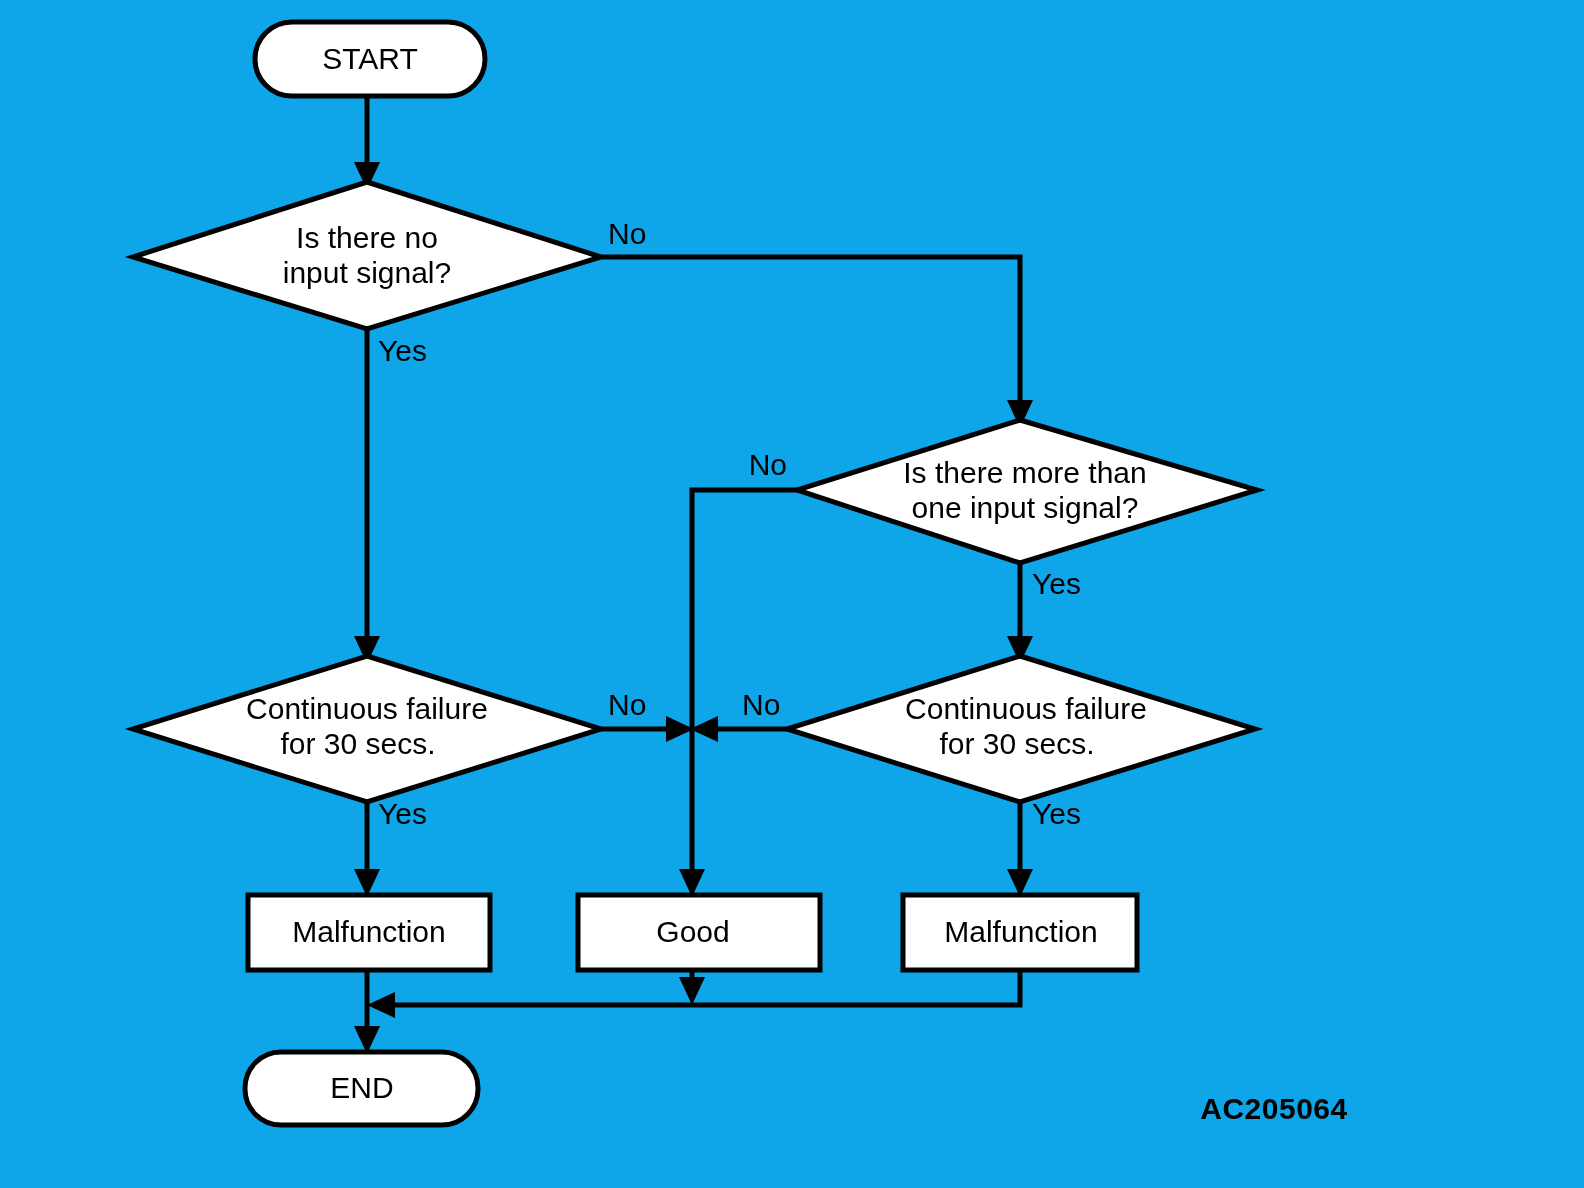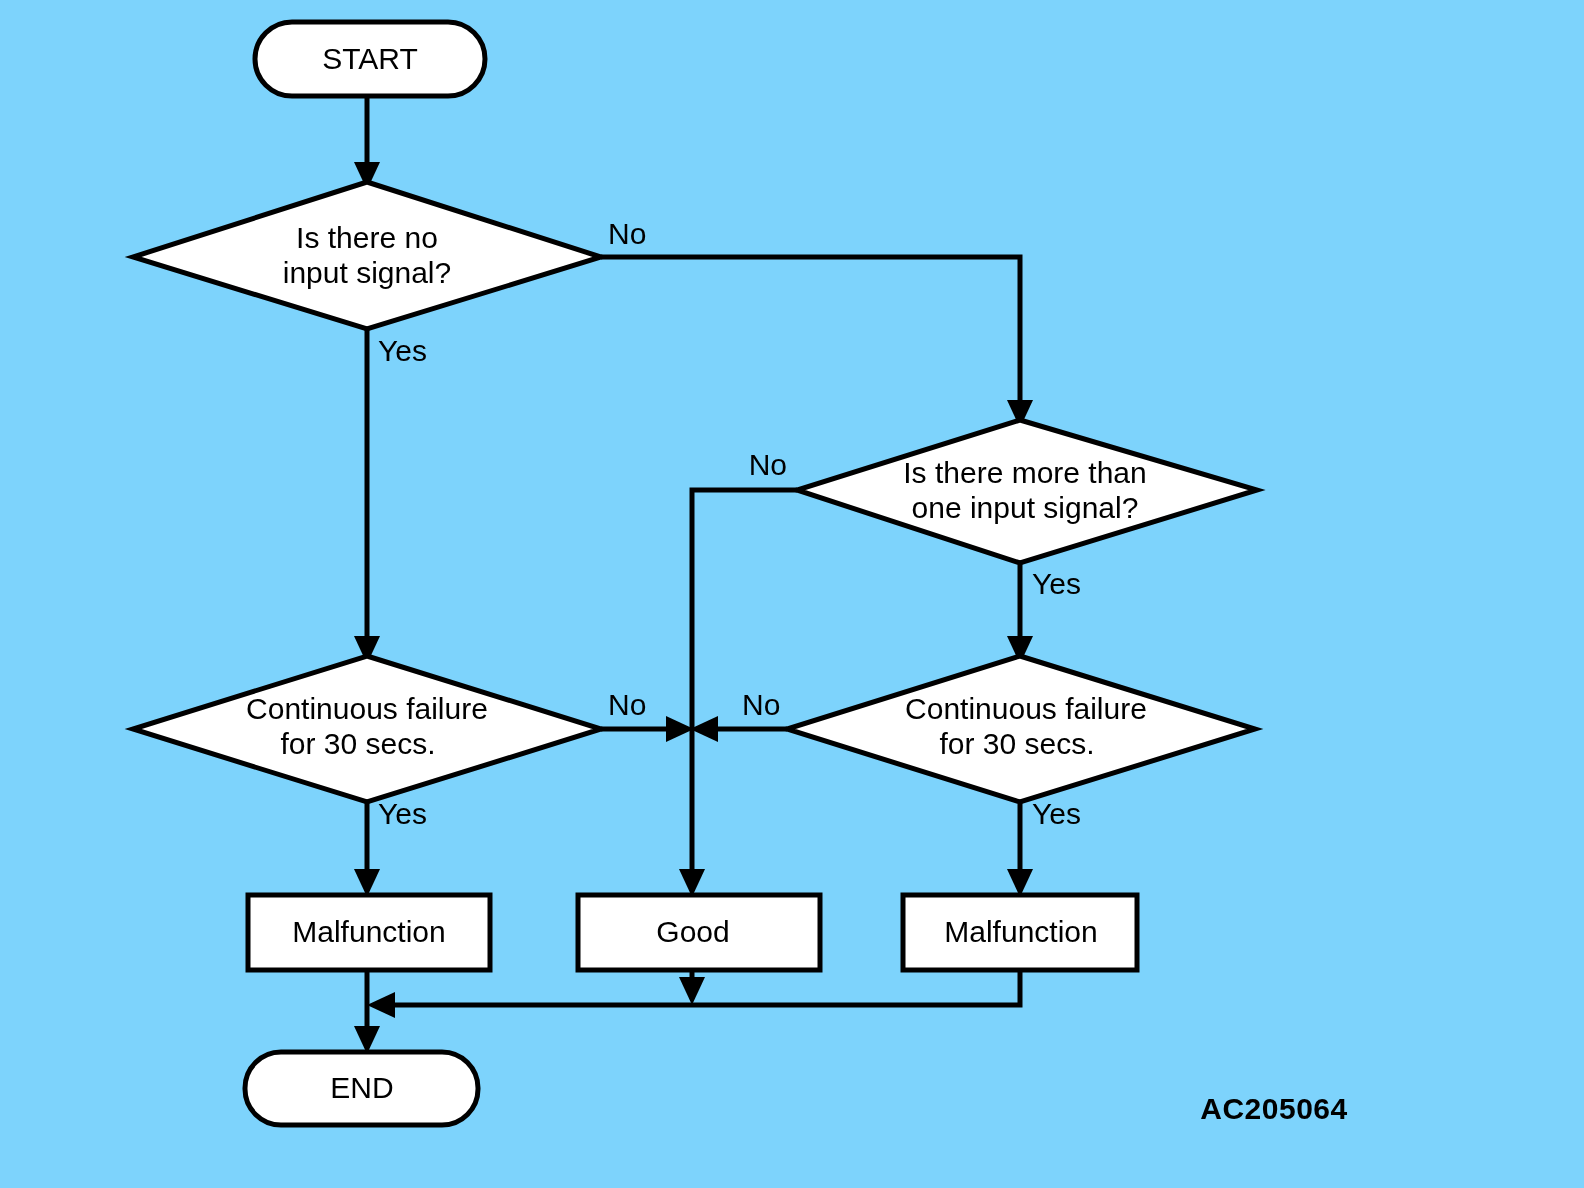--- a/index.html
+++ b/index.html
@@ -11,21 +11,21 @@
   body {
     width: 1584px;
     height: 1188px;
     font-family: "Liberation Sans", sans-serif;
     overflow: hidden;
   }
   #diagram-root {
     position: relative;
     width: 1584px;
     height: 1188px;
-    background: #7dd3fc;
+    background: #0ea5e9;
   }
   svg#flow-svg {
     position: absolute;
     top: 0;
     left: 0;
     width: 1584px;
     height: 1188px;
     display: block;
   }
   .shape-outline {

